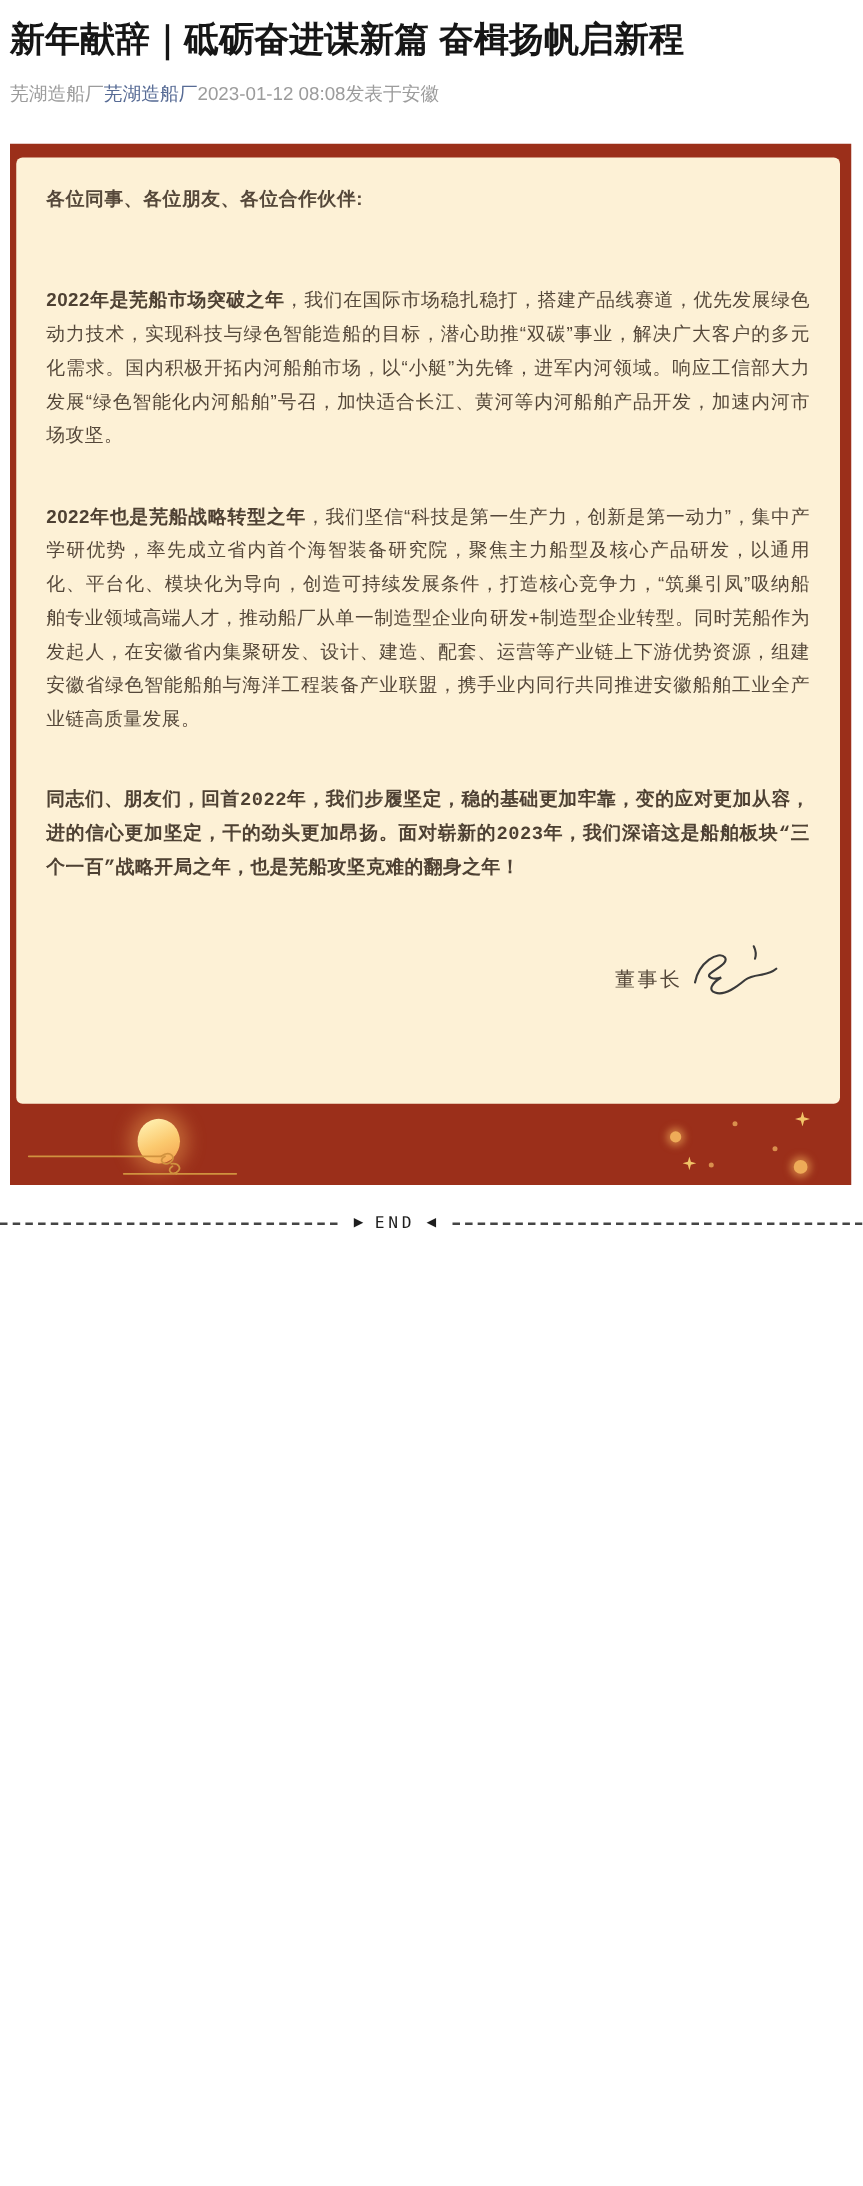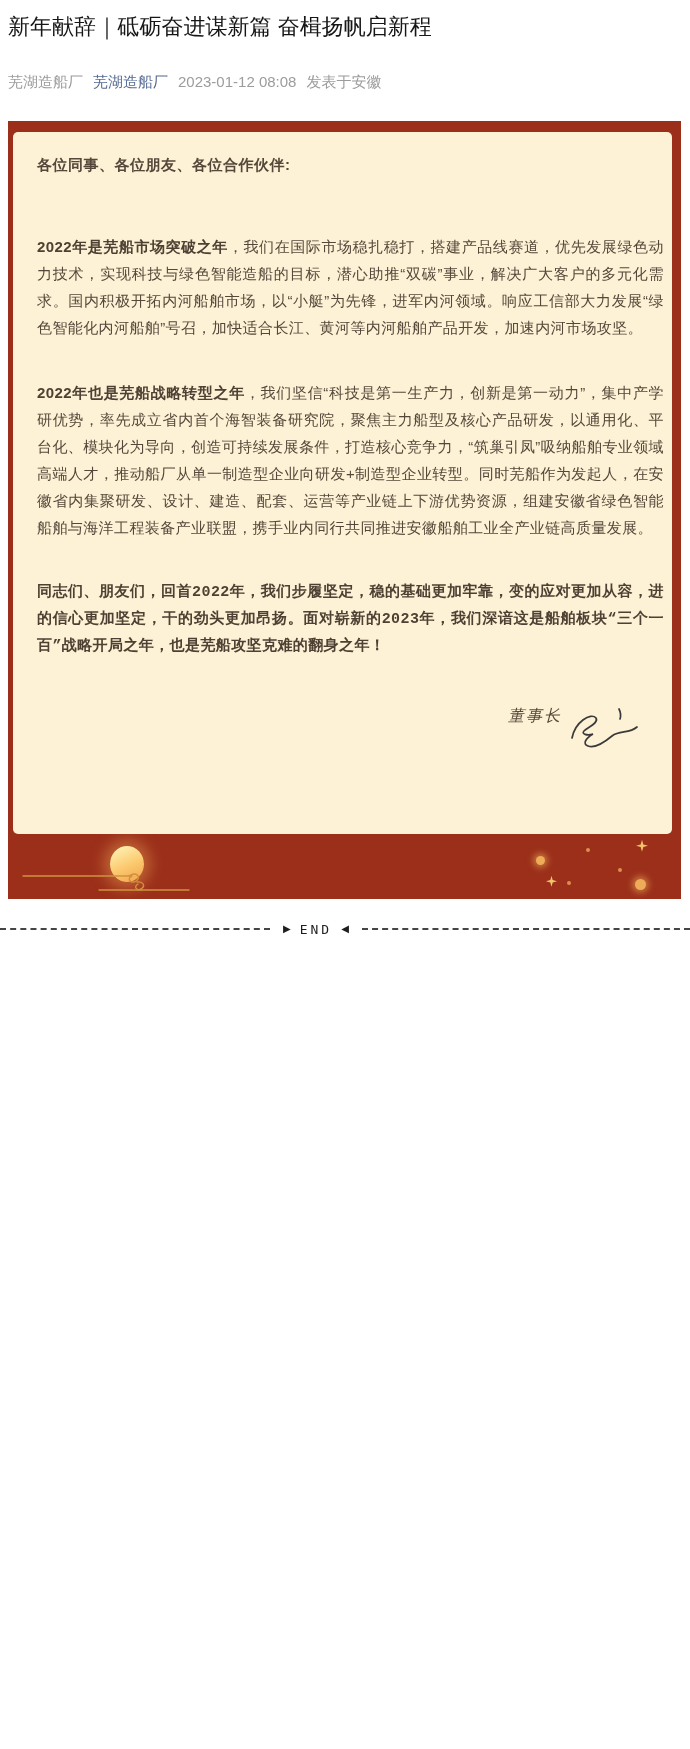--- a/index.html
+++ b/index.html
@@ -6,48 +6,47 @@
   html, body { background: #ffffff; }
   body {
     width: 690px;
     font-family: "Liberation Sans", "DejaVu Sans", sans-serif;
     -webkit-font-smoothing: antialiased;
   }
   .page { width: 690px; padding-top: 12px; }
 
   
   .article-title {
-    font-size: 22px;
-    font-weight: 400;
+    font-size: 28px;
+    font-weight: 700;
     color: #161616;
     line-height: 1.4;
     padding: 0 8px;
   }
   .byline {
     display: flex;
     align-items: center;
-    gap: 10px;
     padding: 0 8px;
-    margin-top: 28px;
+    margin-top: 14px;
     font-size: 15px;
     color: #9c9c9c;
     line-height: 22px;
   }
   .byline .account-link { color: #576b95; cursor: pointer; }
 
   
   .card {
     margin: 28px 9px 0 8px;
     background: #9b2f1a;
     padding: 11px 9px 0 5px;
   }
   .inner-panel {
     background: #fdf1d6;
     border-radius: 5px;
-    padding: 24px 8px 66px 24px;
+    padding: 24px 24px 66px 24px;
   }
   .greeting {
     font-size: 15px;
     font-weight: 700;
     color: #55483a;
     letter-spacing: .5px;
     margin-bottom: 58px;
   }
   .letter-body p {
     font-size: 15px;
@@ -57,24 +56,23 @@
     text-align: justify;
     margin-bottom: 38px;
   }
   .letter-body p strong { font-weight: 700; color: #4e4133; }
   .letter-body p.all-bold { font-weight: 700; color: #4e4133; font-family: Liberation Mono, monospace; }
   .letter-body p:last-child { margin-bottom: 0; }
 
   .signature-row {
     display: flex;
     justify-content: flex-end;
-    align-items: flex-start;
+    align-items: center;
     margin-top: 46px;
     padding-right: 20px;
-    font-style: italic;
   }
   .signature-title {
     font-size: 16px;
     color: #55483a;
     letter-spacing: 2px;
     padding-bottom: 2px;
   }
   .signature-scribble { margin-left: 4px; margin-bottom: 6px; }
 
   

